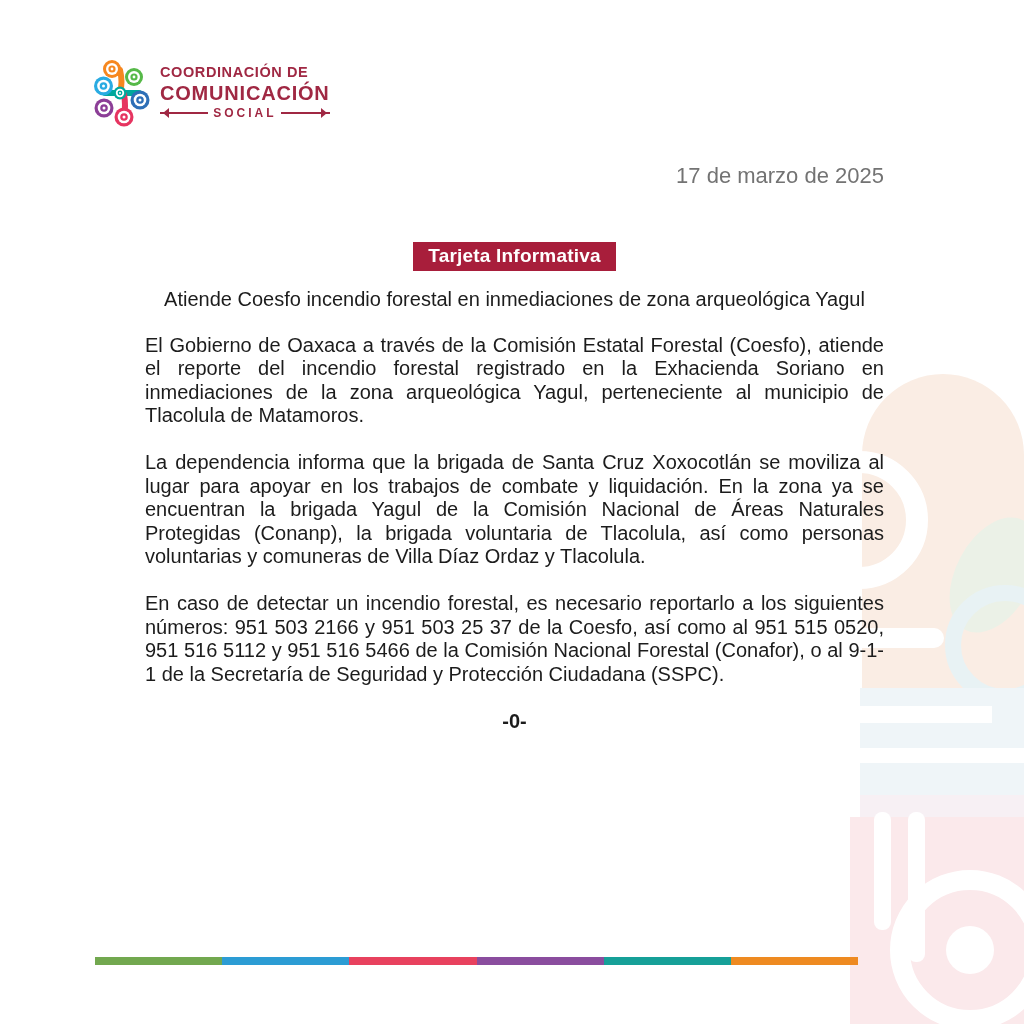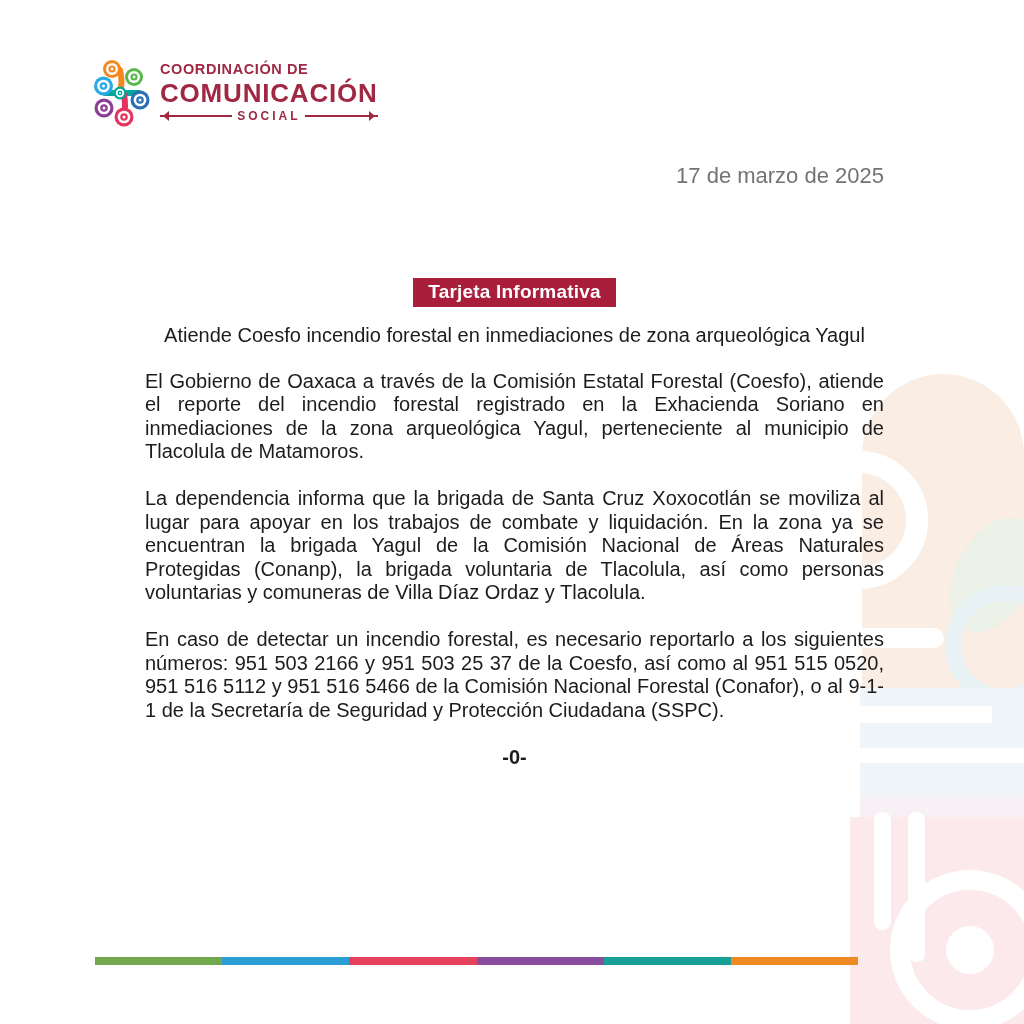--- a/index.html
+++ b/index.html
@@ -7,30 +7,30 @@
     width:1024px;height:1024px;position:relative;overflow:hidden;
     background:#ffffff;font-family:"Liberation Sans",sans-serif;
   }
   
   .watermark{position:absolute;top:0;left:834px;width:190px;height:1024px;z-index:0;pointer-events:none;}
   
   .logo{position:absolute;left:93px;top:56px;display:flex;align-items:center;gap:9px;z-index:1;}
   .logo-icon svg{width:58px;height:72px;display:block;}
   .logo-text{display:flex;flex-direction:column;line-height:1;}
   .logo-l1{font-size:14.5px;font-weight:600;letter-spacing:.6px;}
-  .logo-l2{font-size:26px;font-weight:800;letter-spacing:.8px;margin-top:4px;}
+  .logo-l2{font-size:20px;font-weight:800;letter-spacing:.8px;margin-top:4px;}
   .logo-l3{display:flex;align-items:center;font-size:12px;font-weight:600;letter-spacing:3px;margin-top:4px;}
   .arr{flex:1;height:2px;background:currentColor;position:relative;}
   .arr-l::before{content:"";position:absolute;left:-2px;top:-4px;border:5px solid transparent;border-right:6px solid currentColor;}
   .arr-r::after{content:"";position:absolute;right:-2px;top:-4px;border:5px solid transparent;border-left:6px solid currentColor;}
   .logo-l3 .soc{padding:0 5px;}
   
   .date{position:absolute;left:145px;top:163px;width:739px;text-align:right;font-size:22px;z-index:1;}
   
-  .content{position:absolute;left:145px;top:242px;width:739px;z-index:1;margin-top:36px;}
+  .content{position:absolute;left:145px;top:242px;width:739px;z-index:1;}
   .banner-row{text-align:center;margin:0 0 17px 0;}
   .banner{display:inline-block;font-size:19px;font-weight:700;padding:3px 15px 4px;letter-spacing:.2px;}
   .headline{margin:0 0 22px 0;text-align:center;font-size:20px;font-weight:400;line-height:23.5px;}
   .body-par{margin:0 0 23.5px 0;font-size:20px;line-height:23.5px;text-align:justify;}
   .end-mark{margin-top:19px;text-align:center;font-size:20px;font-weight:700;}
   
   .stripe{position:absolute;left:95px;top:957px;width:763px;height:8px;display:flex;z-index:2;}
   .stripe span{flex:1;height:100%;}
 </style>
 </head>

